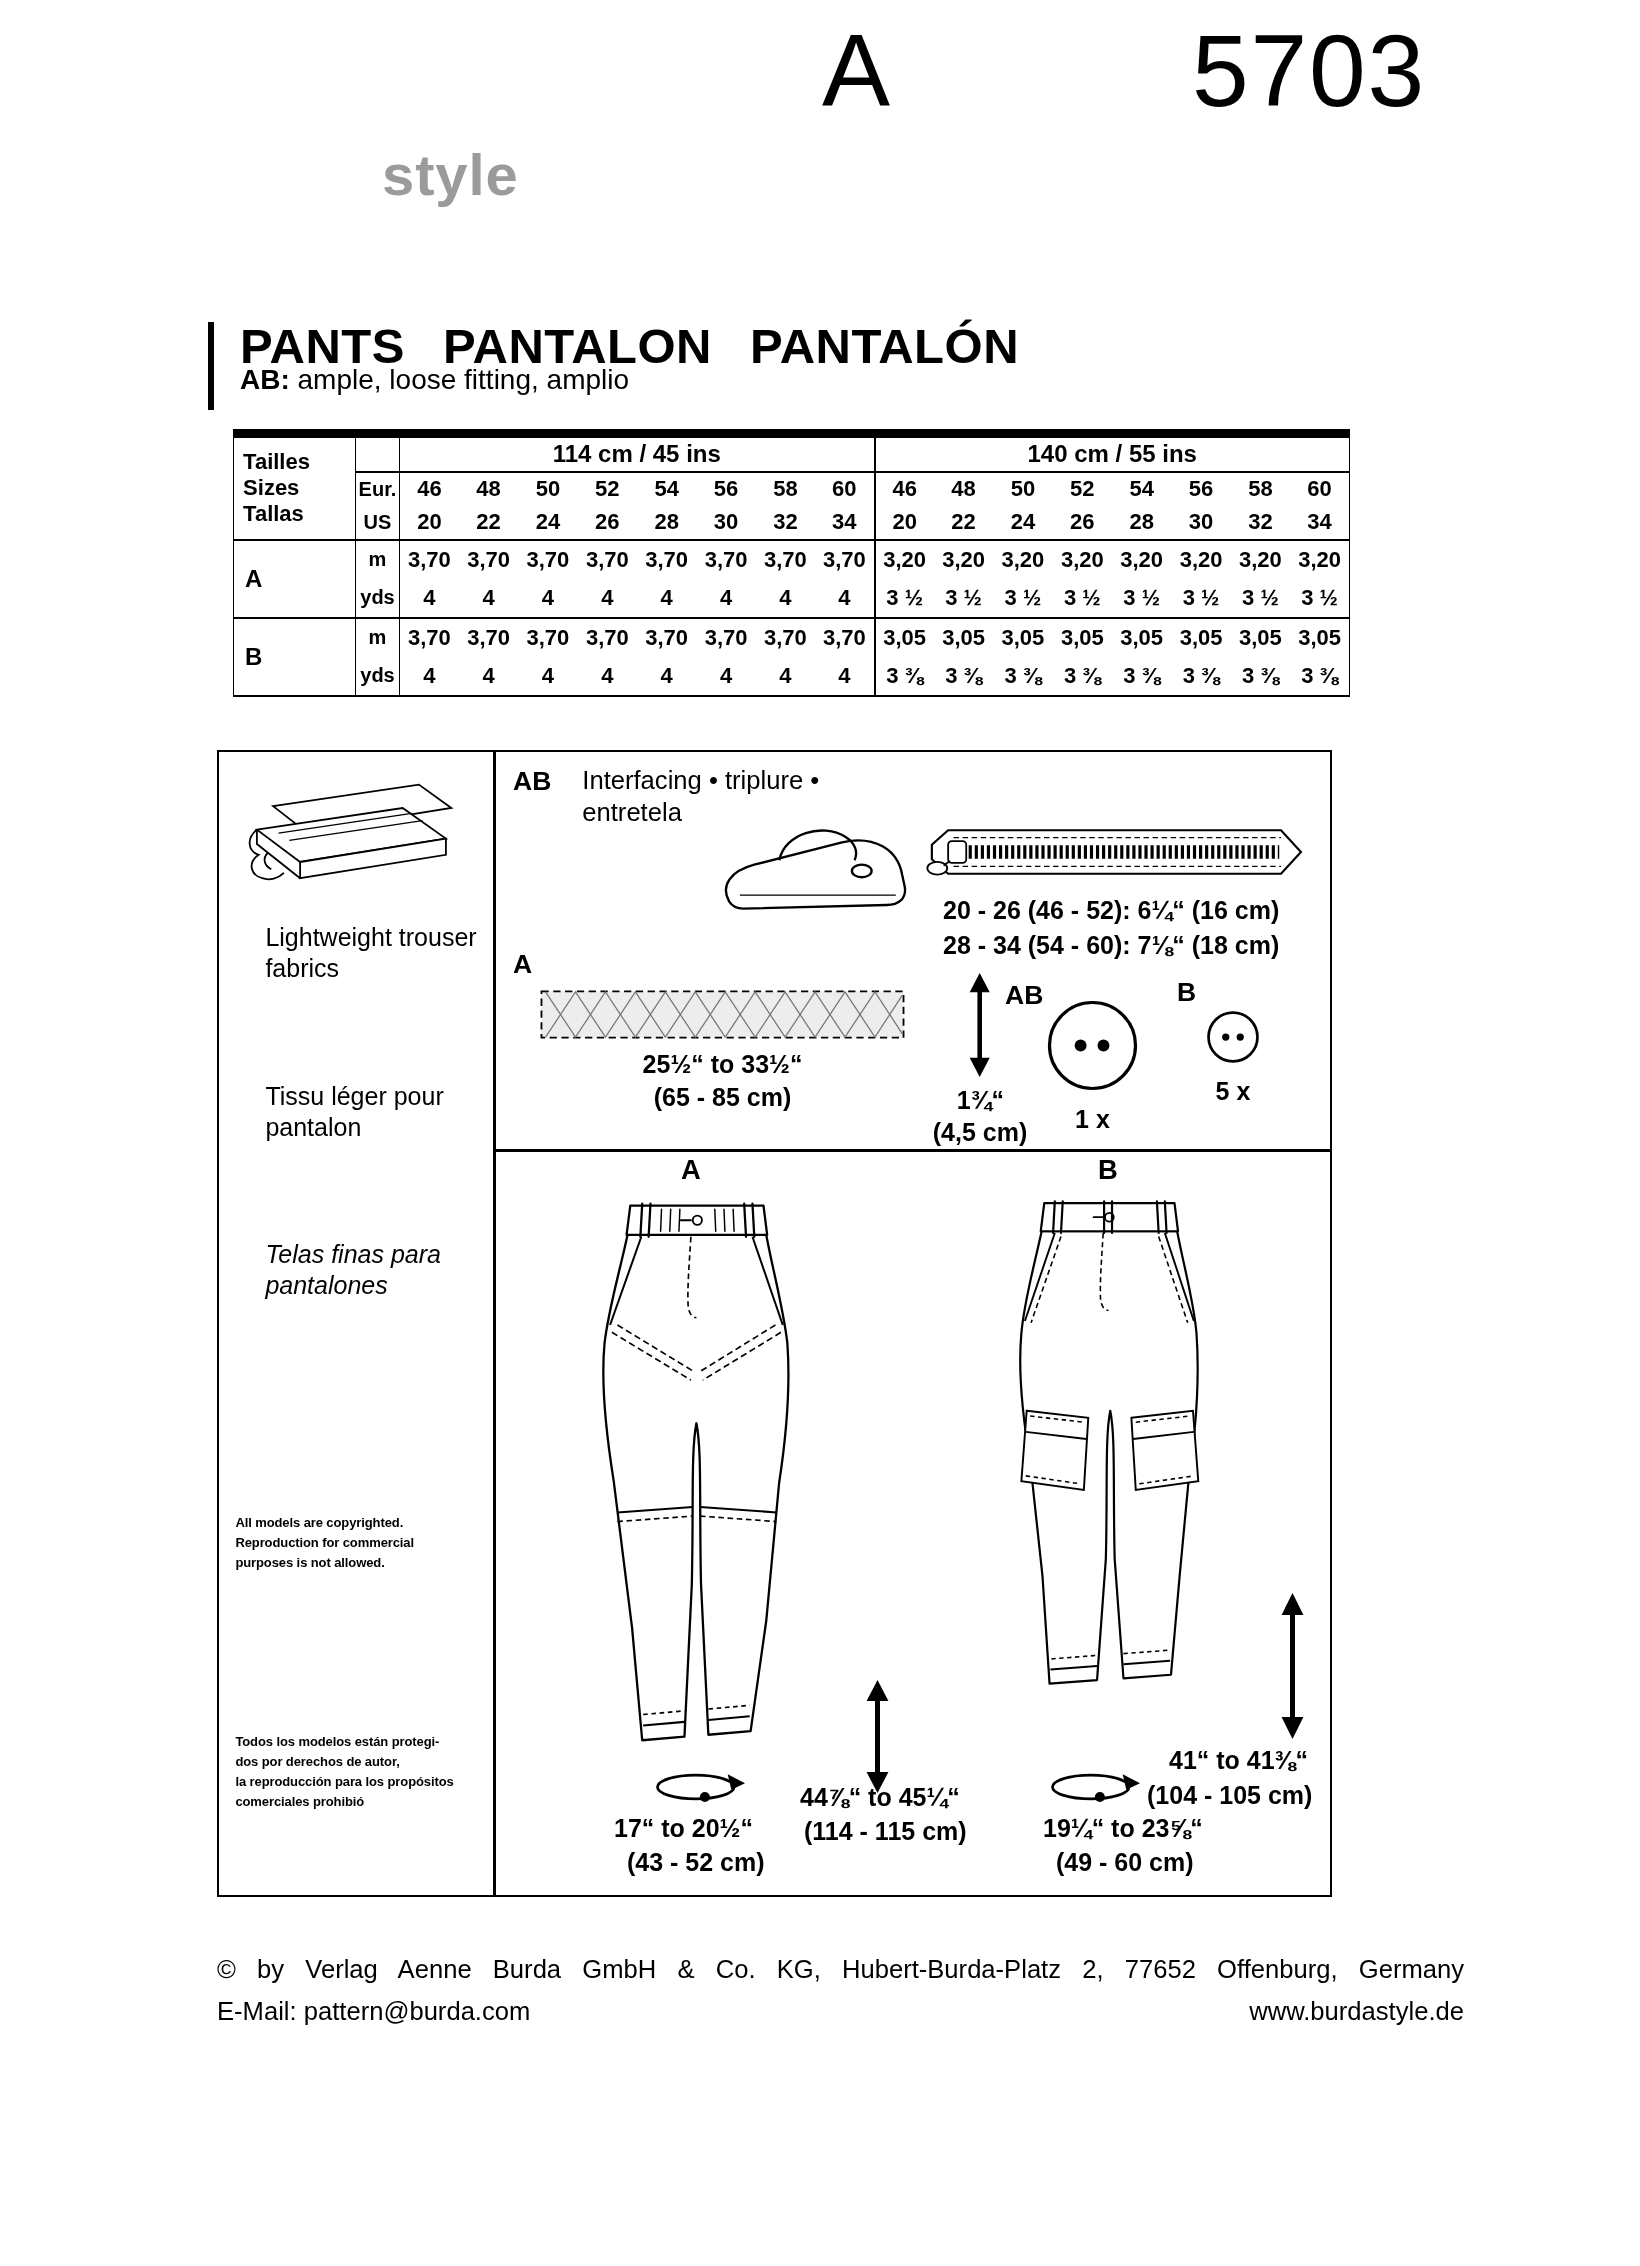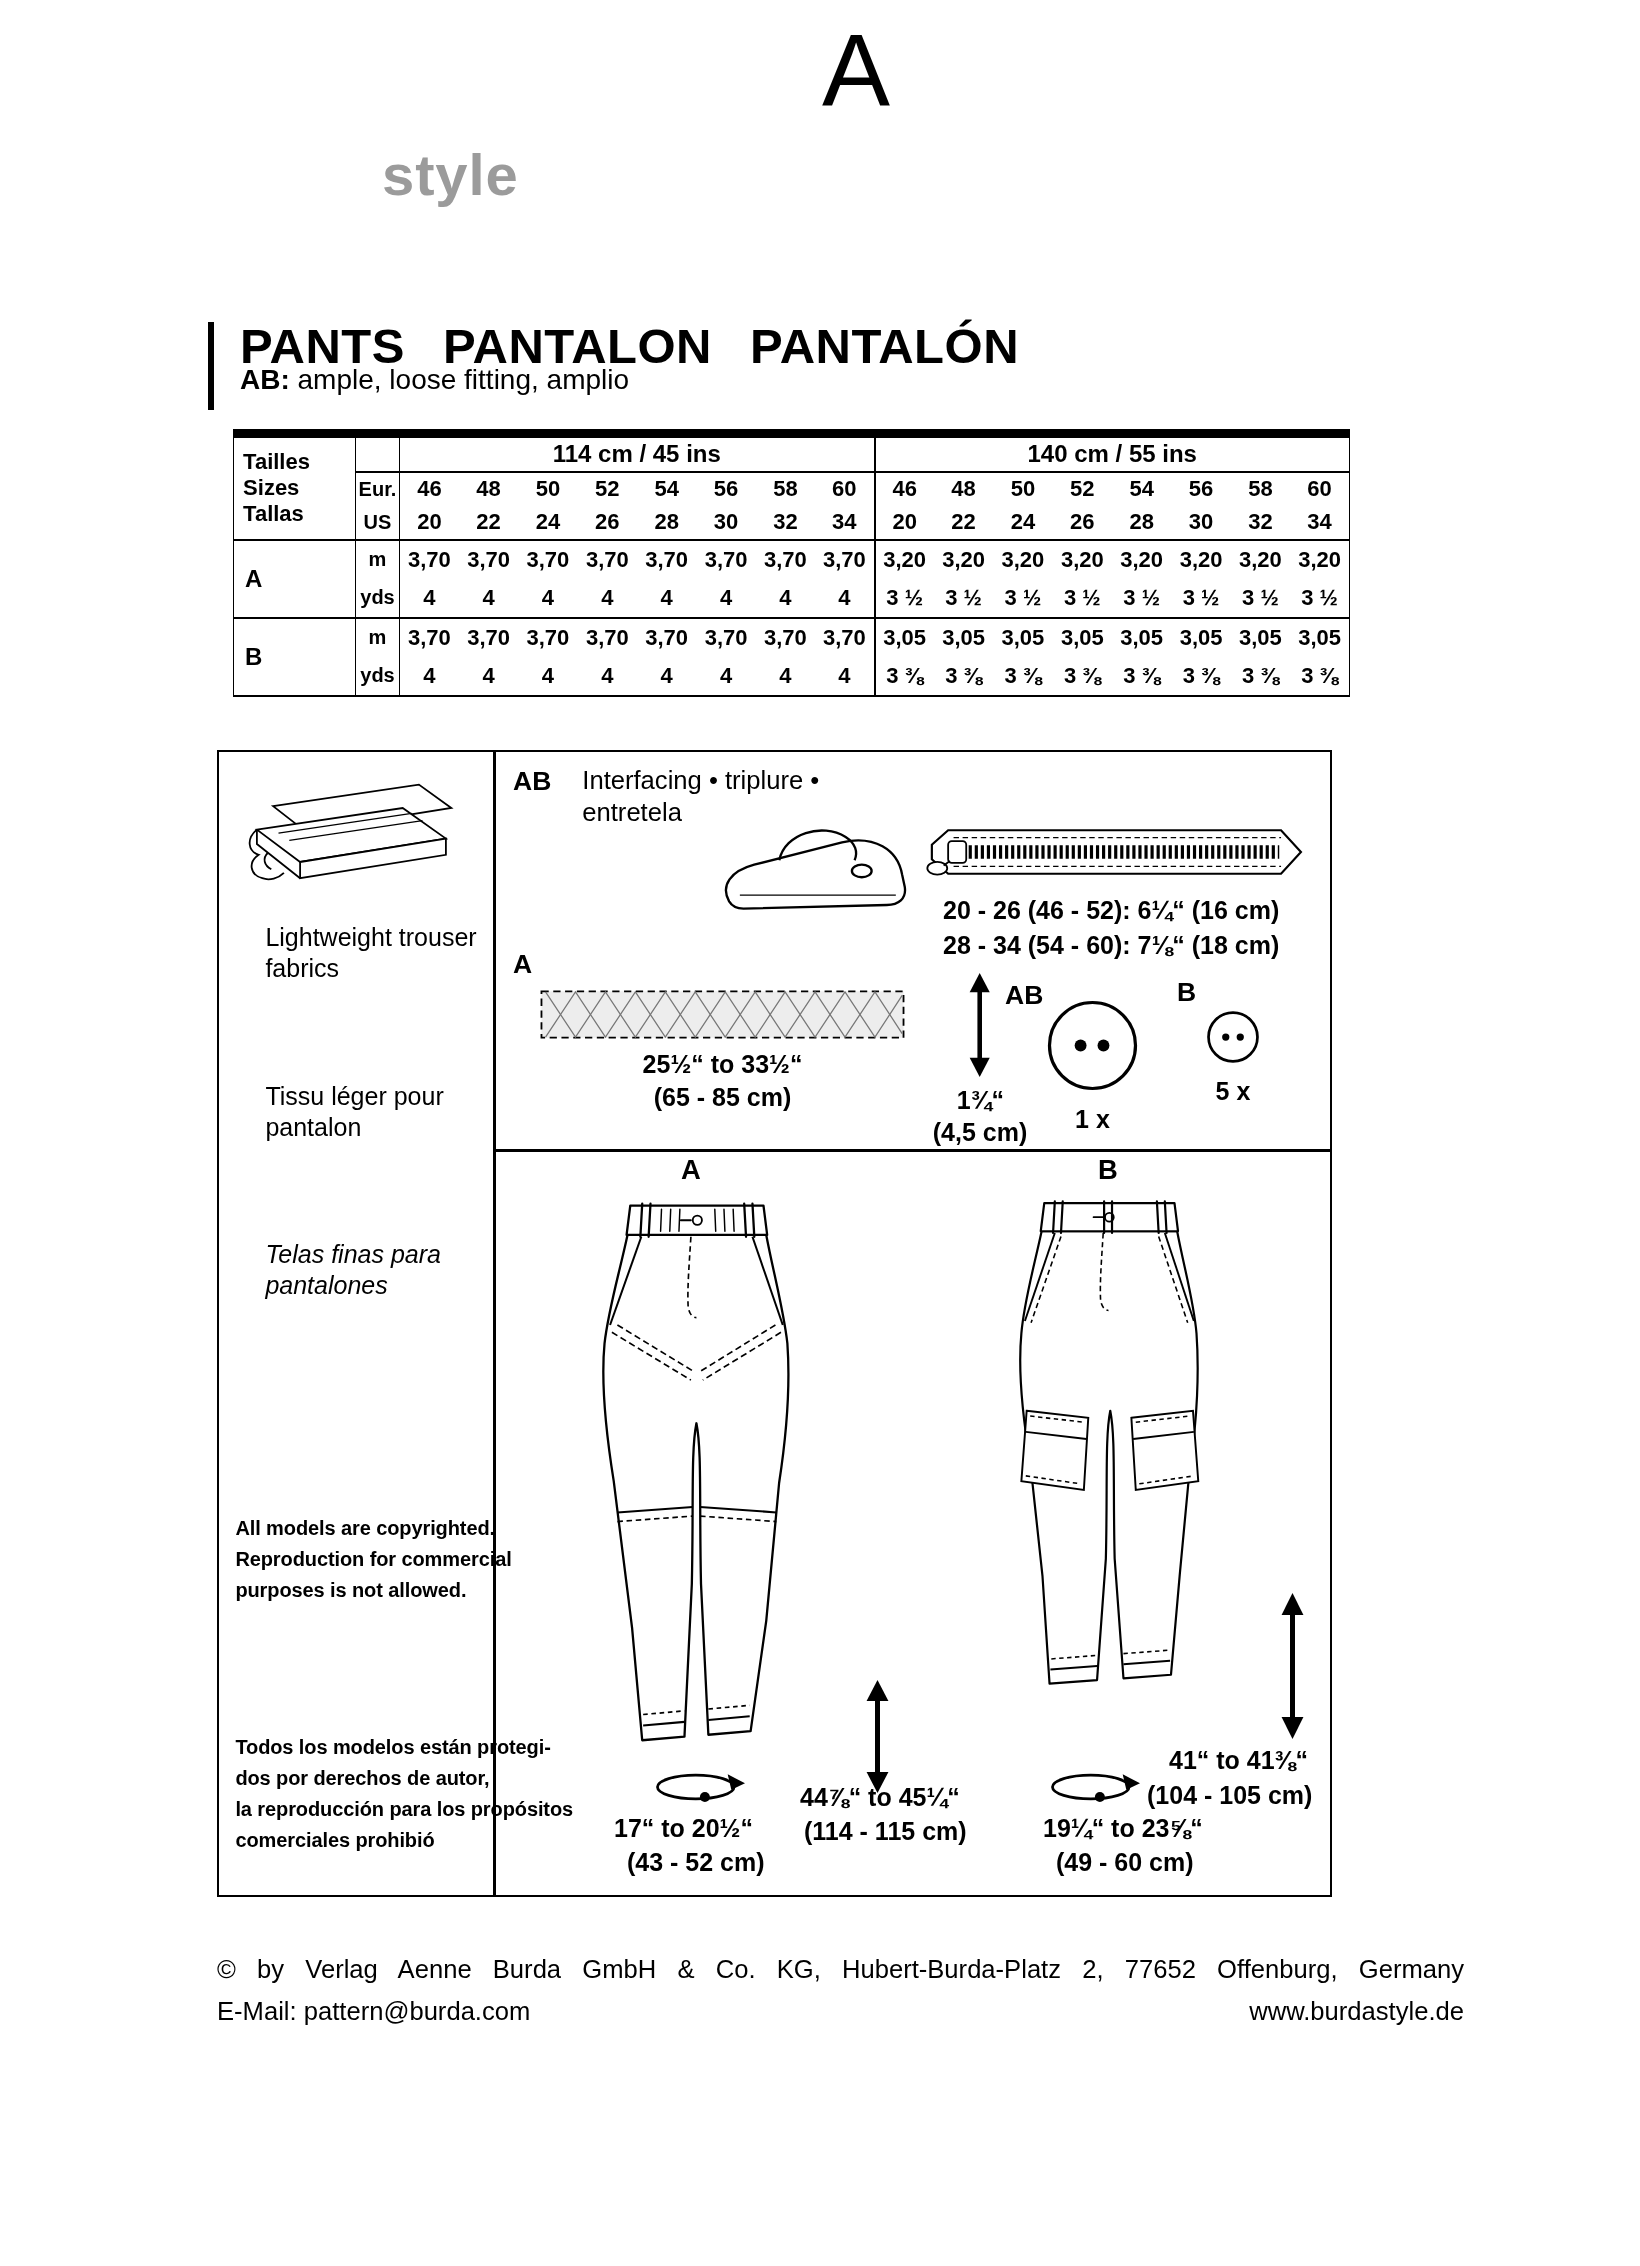--- a/index.html
+++ b/index.html
@@ -47,21 +47,21 @@
   .main-box > * { position:absolute; }
   .divider-v { left:274px; top:0; bottom:0; width:2.7px; background:#000; }
   .divider-h { left:274px; right:0; top:397px; height:2.7px; background:#000; }
 
   
   .fabric-icon { left:20px; top:20px; width:223px; height:144px; }
   .fabric-note { font-size:25px; line-height:1.25;margin-left:30px; }
   .fabric-en { left:16.4px; top:170px; }
   .fabric-fr { left:16.4px; top:329px; }
   .fabric-es { left:16.4px; top:487px;font-style:italic; }
-  .copy { font-size:20px; font-weight:bold; line-height:1.55; letter-spacing:-0.1px; }
+  .copy { font-size:13px; font-weight:bold; line-height:1.55; letter-spacing:-0.1px; }
   .copy-en { left:16.4px; top:761px; }
   .copy-fr { left:16.4px; top:862px; }
   .copy-es { left:16.4px; top:980px; }
 
   
   .notions-header { left:294px; top:12.8px; display:flex; gap:31px; }
   .nh-ab { font-size:26.5px; font-weight:bold; line-height:1.25; }
   .nh-text { font-size:25.6px; line-height:1.25; }
   .iron-icon { left:498px; top:58px; width:199px; height:121px; }
   .zipper-icon { left:702px; top:66px; width:389px; height:68px; }
@@ -104,20 +104,21 @@
   .footer-email { float:left; }
   .footer-site { float:right; }
 </style>
 </head>
 <body>
 
 <div class="page">
 
   <div class="logo-style">style</div>
   <div class="view-letter">A</div>
+  <div class="pattern-number">5703</div>
 
   <div class="title-bar"></div>
   <h1 class="title">PANTS PANTALON PANTALÓN</h1>
   <p class="subtitle"><span class="b">AB:</span> <span>ample, loose fitting, amplio</span></p>
 
   <table class="size-table">
     <tbody>
         <tr class="r-group">
       <td class="c-label" rowspan="3"><span class="preline">Tailles Sizes
 Tallas</span></td>

